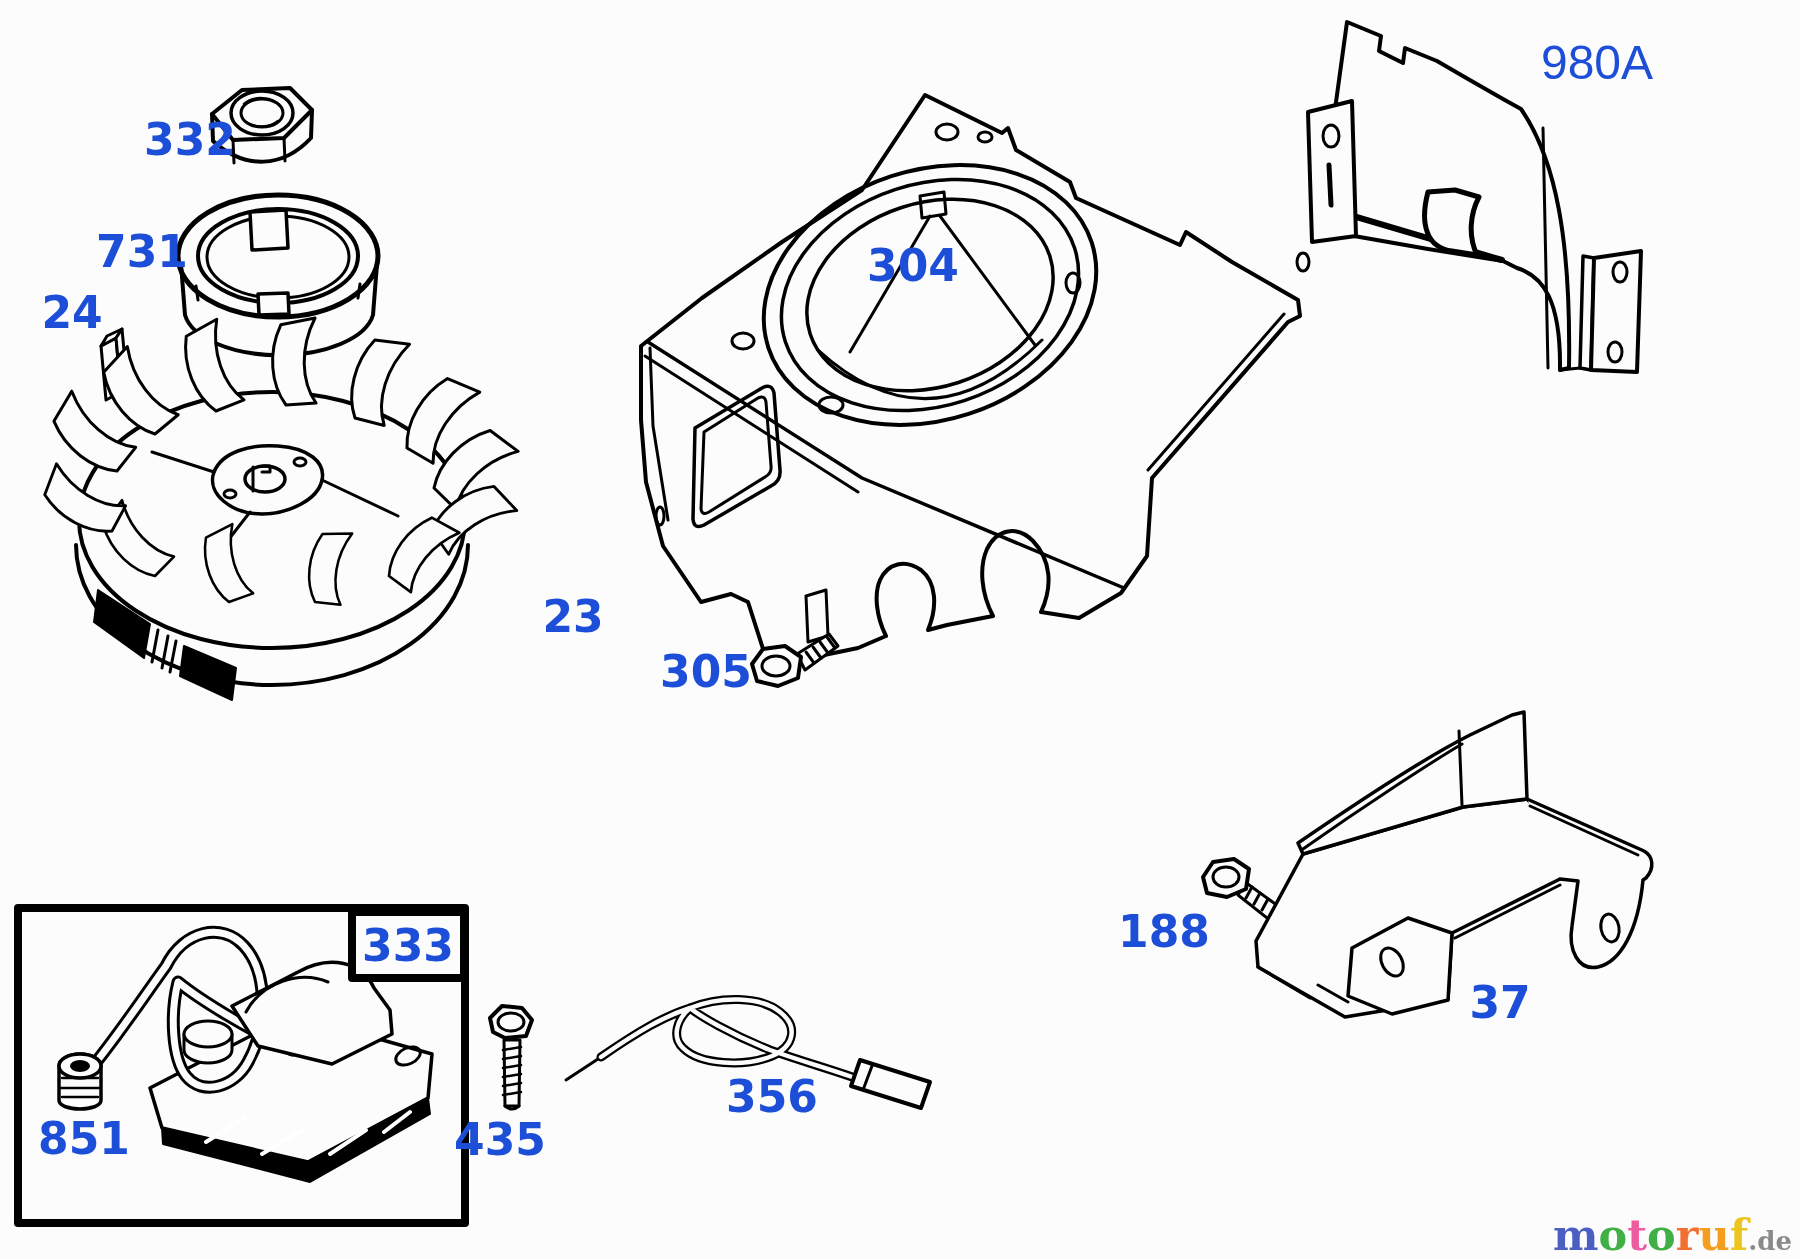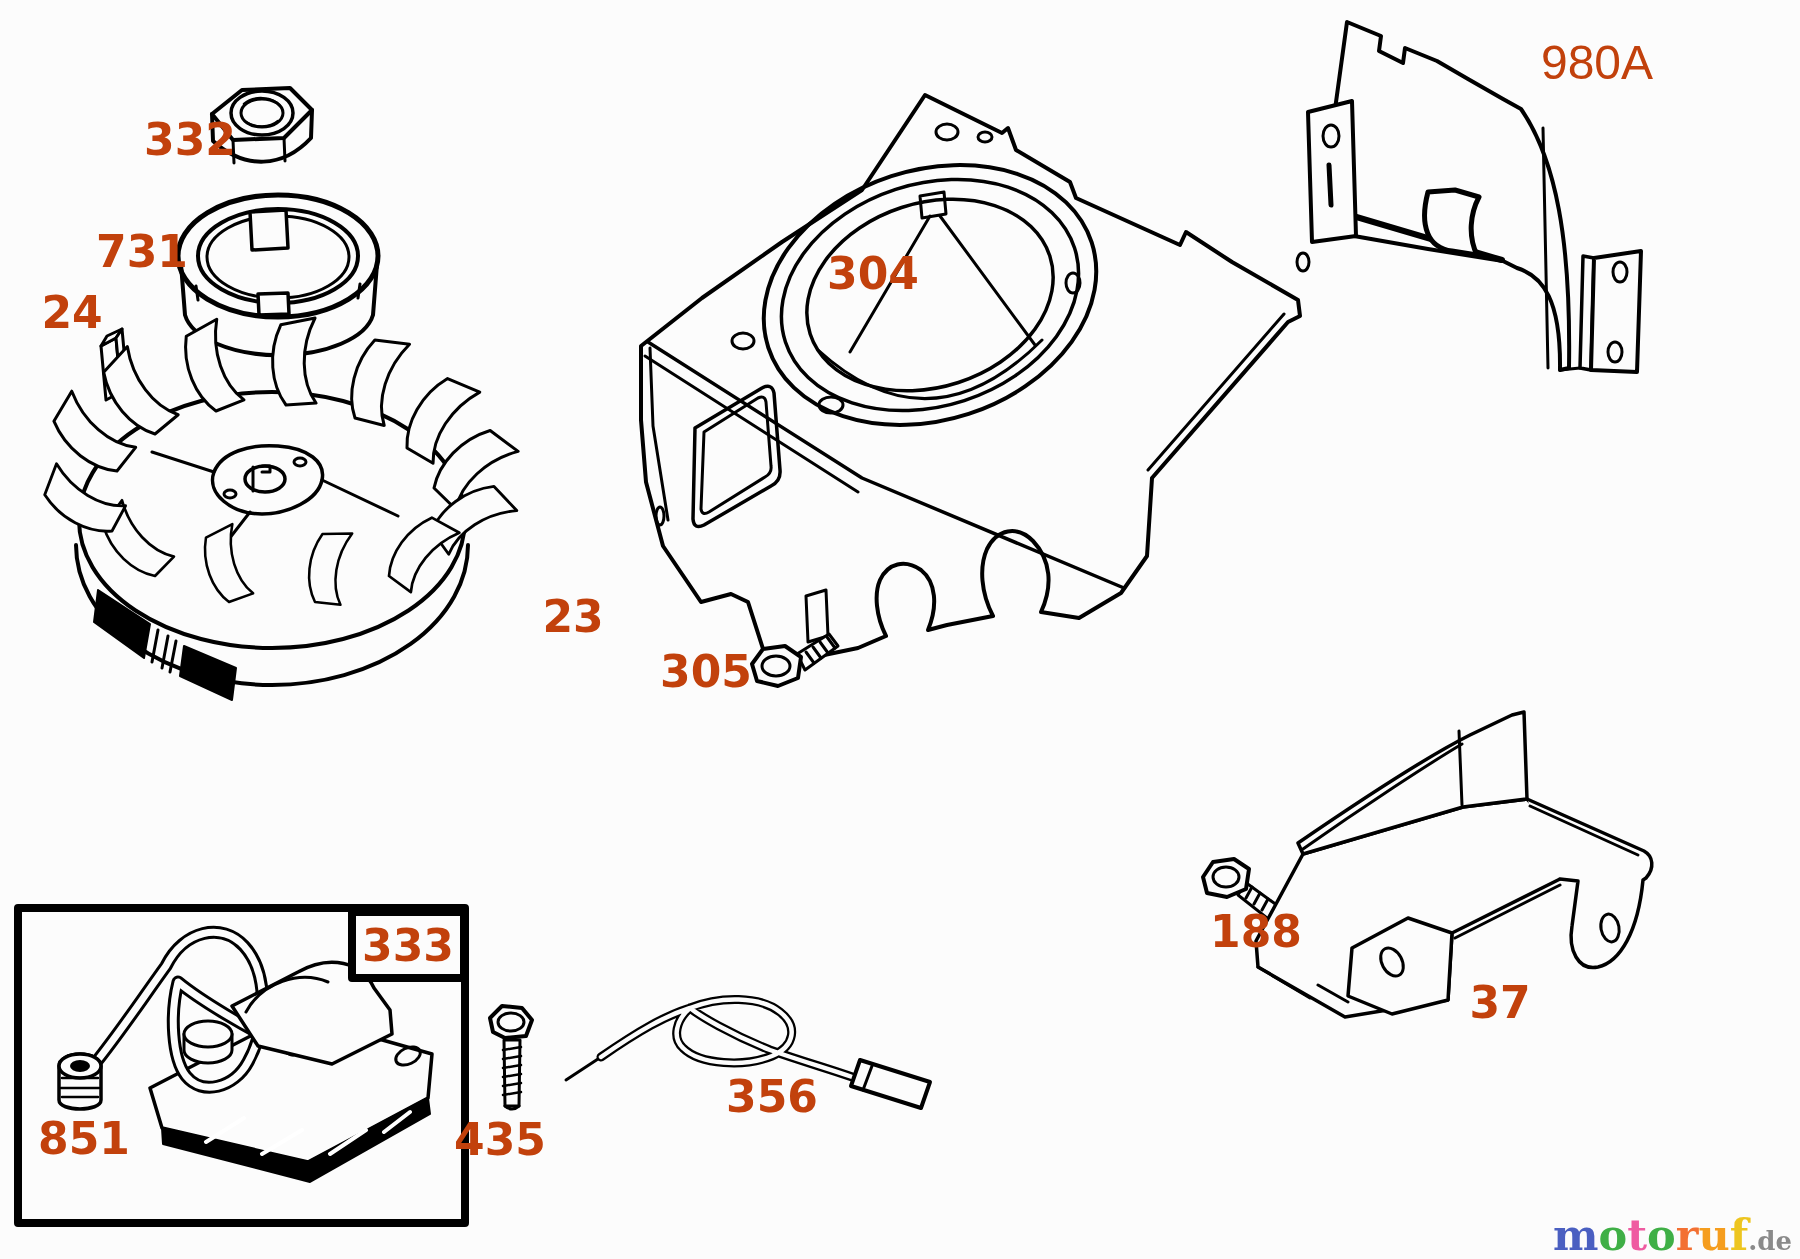--- a/index.html
+++ b/index.html
@@ -1,20 +1,20 @@
 <!DOCTYPE html>
 <html><head>
 <meta charset="utf-8">
 <style>
   html,body{margin:0;padding:0;background:#fff;}
   .canvas{position:relative;width:1800px;height:1259px;background:#fcfcfc;overflow:hidden;
           font-family:"DejaVu Sans",sans-serif;}
   .canvas svg{position:absolute;left:0;top:0;}
   .plabel{position:absolute;transform:translate(-50%,-50%);font-weight:800;font-size:44px;
-          color:#c2410c;line-height:1;white-space:nowrap;letter-spacing:0;}
+          color:#1d4ed8;line-height:1;white-space:nowrap;letter-spacing:0;}
   .plabel.code{font-family:"Liberation Sans",sans-serif;font-weight:400;font-size:48px;}
   .logo{position:absolute;right:8px;bottom:2px;font-family:"DejaVu Serif",serif;
         font-weight:bold;font-size:43px;line-height:1;white-space:nowrap;}
   .logo .suffix{font-size:26px;}
 </style>
 </head>
 <body>
 
 <div class="canvas" style="background: rgb(252, 252, 252);">
 
@@ -223,23 +223,23 @@
       <path d="M872,1066 L863,1090" stroke-width="3"></path>
     </g>
 
   </g>
 </svg>
 
 <div class="plabel" style="left:190px;top:140px;">332</div>
 <div class="plabel" style="left:142px;top:252px;">731</div>
 <div class="plabel" style="left:72px;top:313px;">24</div>
 <div class="plabel" style="left:573px;top:617px;">23</div>
-<div class="plabel" style="left:873px;top:266px;margin-top:8px;">304</div>
+<div class="plabel" style="left:913px;top:266px;">304</div>
 <div class="plabel" style="left:706px;top:672px;text-align:right;">305</div>
-<div class="plabel" style="left:1256px;top:932px;">188</div>
+<div class="plabel" style="left:1164px;top:932px;">188</div>
 <div class="plabel" style="left:1500px;top:1003px;">37</div>
 <div class="plabel" style="left:408px;top:946px;">333</div>
 <div class="plabel" style="left:84px;top:1139px;">851</div>
 <div class="plabel" style="left:500px;top:1140px;">435</div>
 <div class="plabel" style="left:736px;top:1097px;margin-left:36px;">356</div>
 <div class="plabel code" style="left:1597px;top:63px;">980A</div>
 
 <div class="logo">
   <span><span style="color: rgb(74, 95, 193);">m</span><span style="color: rgb(63, 175, 70);">o</span><span style="color: rgb(239, 91, 161);">t</span><span style="color: rgb(63, 175, 70);">o</span><span style="color: rgb(243, 112, 50);">r</span><span style="color: rgb(245, 157, 30);">u</span><span style="color: rgb(237, 197, 31);">f</span></span><span class="suffix" style="color: rgb(138, 138, 138);">.de</span>
 </div>

